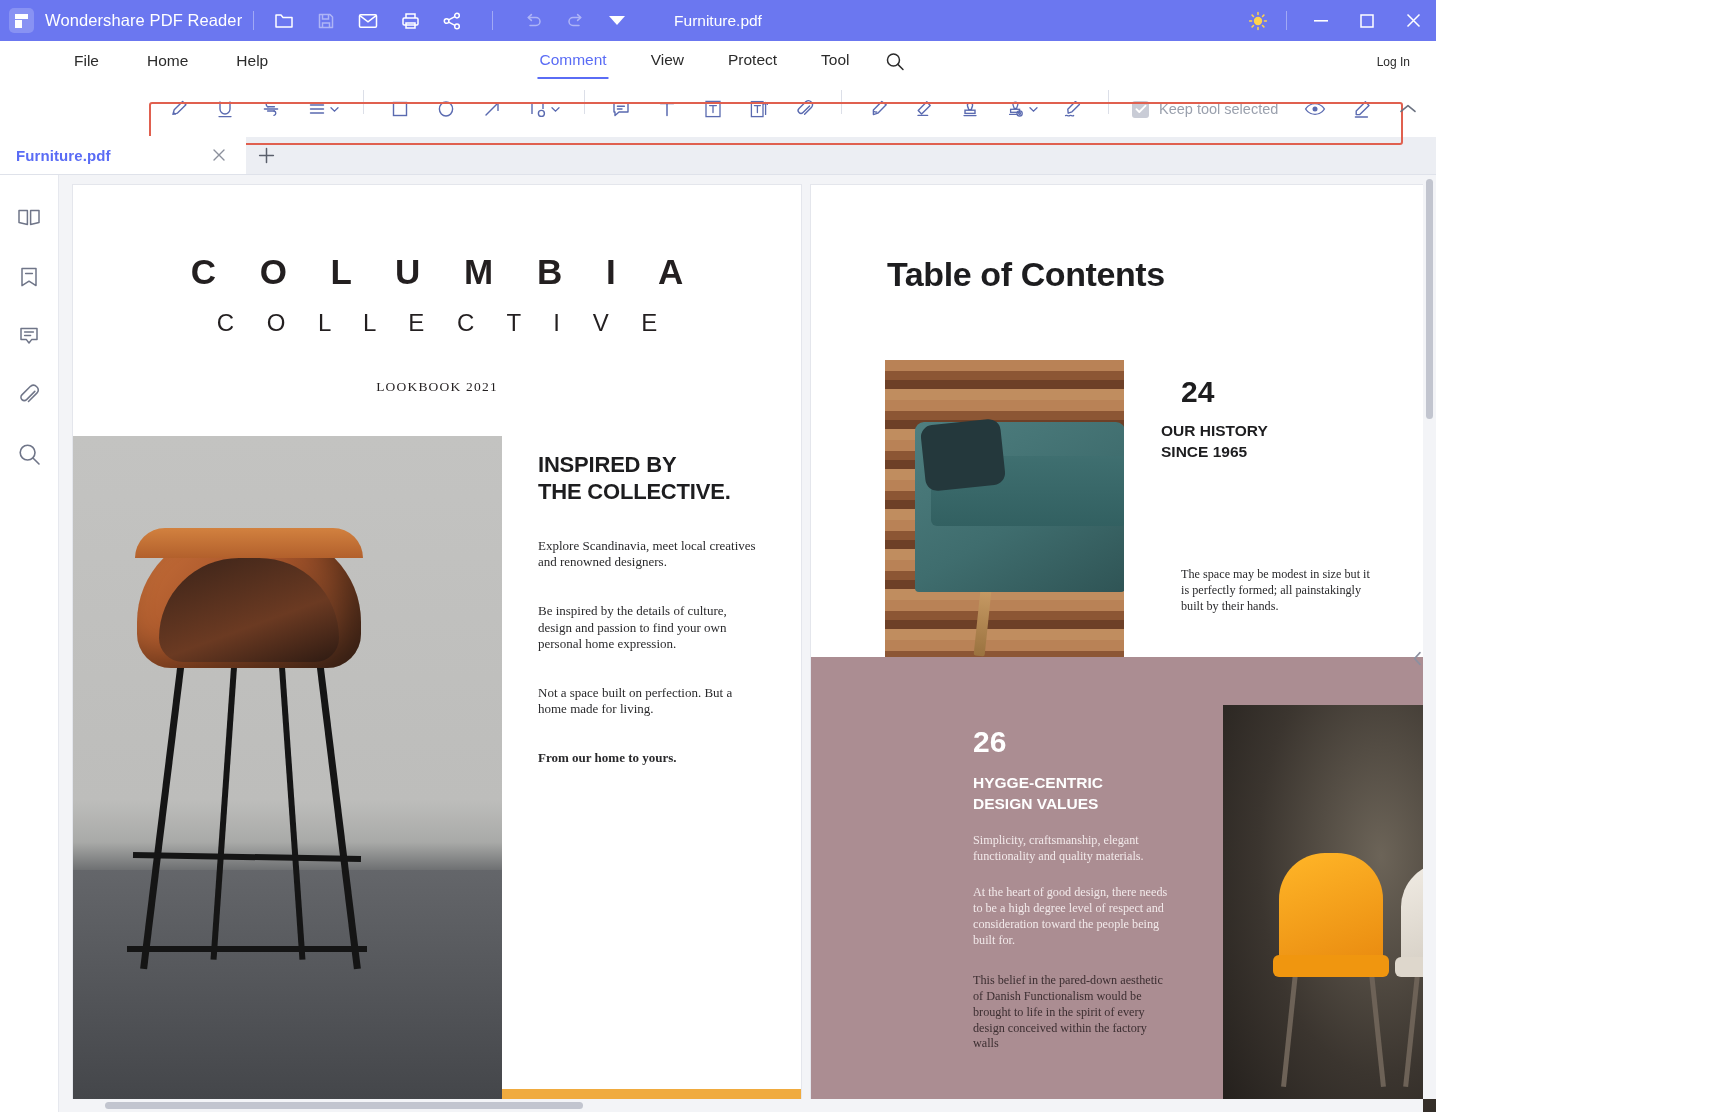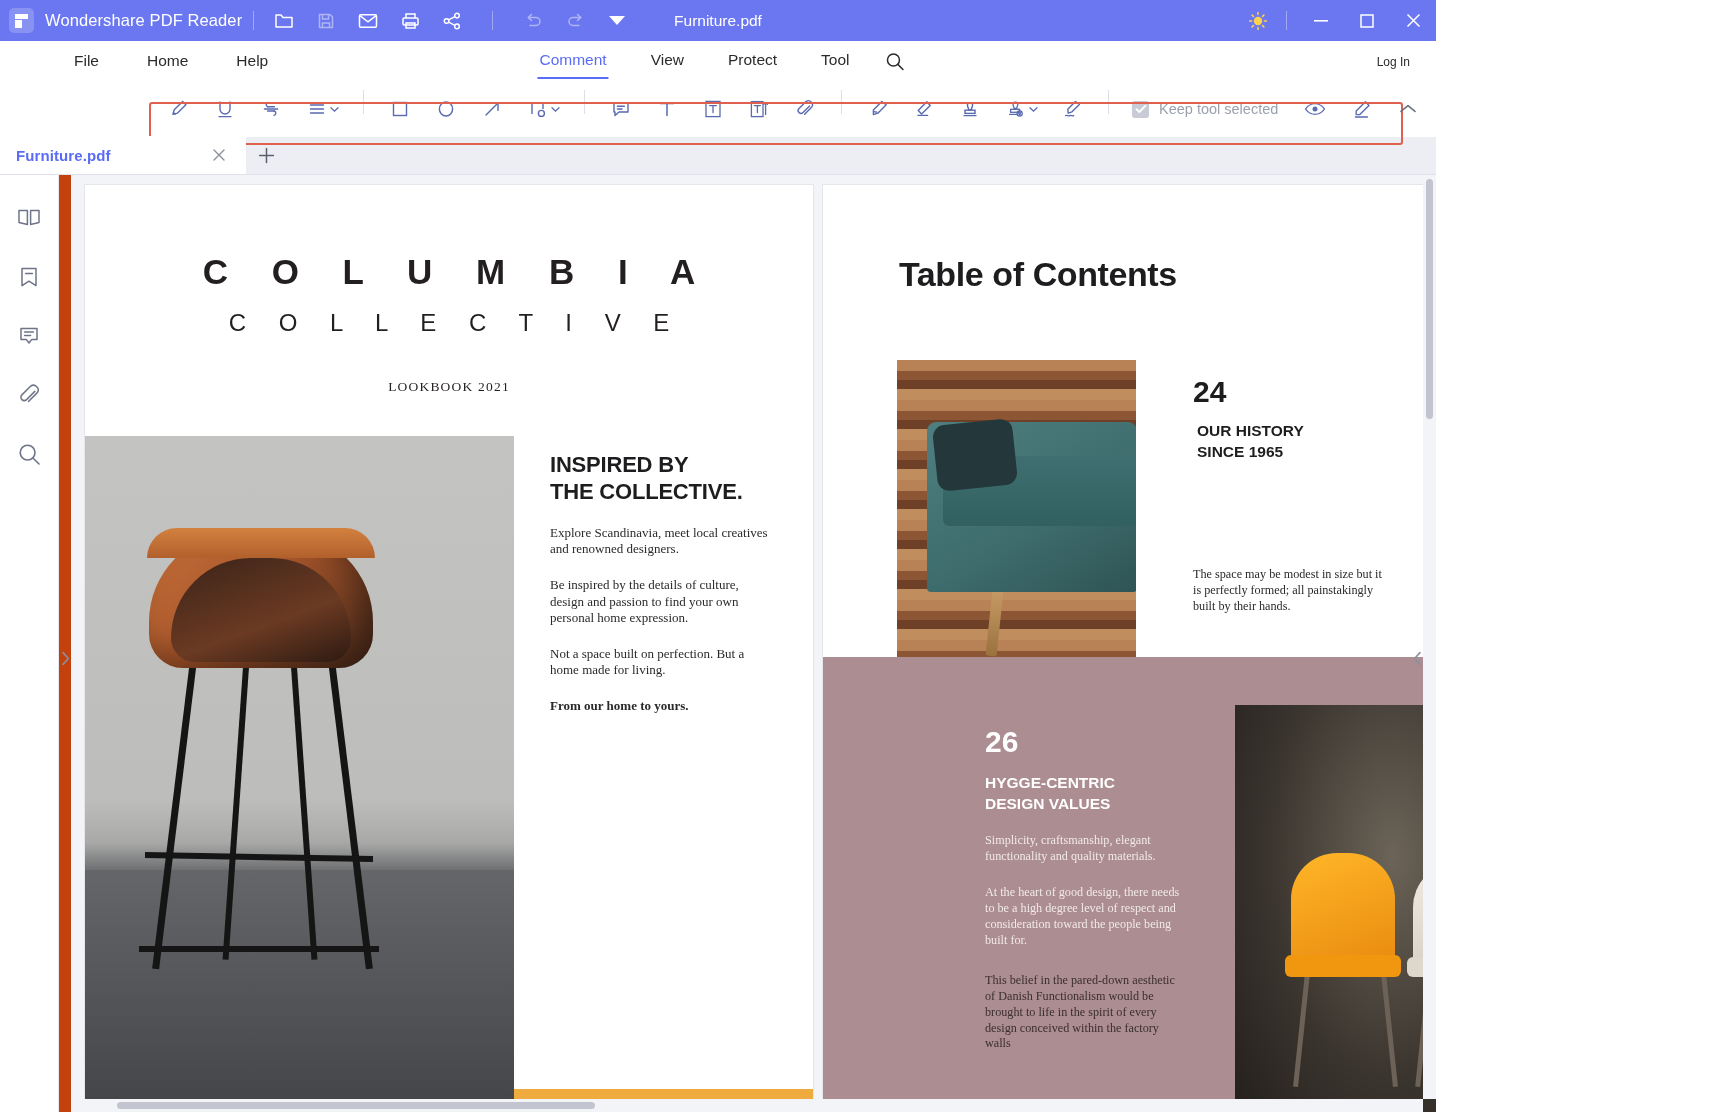--- a/index.html
+++ b/index.html
@@ -112,21 +112,21 @@
   .tab-close {
     margin-left: auto; width: 22px; height: 22px; display: flex; align-items: center;
     justify-content: center; color: #8b909c; cursor: pointer;
   }
   .tab-add {
     width: 40px; height: 38px; display: flex; align-items: center; justify-content: center;
     color: #6b7280; cursor: pointer;
   }
 
   
-  .body { flex: 1 1 auto; display: flex; position: relative; overflow: hidden; background: #c2410c; gap: 12px; }
+  .body { flex: 1 1 auto; display: flex; position: relative; overflow: hidden; background: #0c4a6e; }
 
   .leftrail {
     width: 59px; flex: 0 0 59px; background: #fff; border-right: 1px solid #e6e8ee;
     display: flex; flex-direction: column; align-items: center; padding-top: 25px; gap: 23px;
     position: relative;
   }
   .rail-ic {
     width: 36px; height: 36px; display: flex; align-items: center; justify-content: center;
     color: #6f7588; cursor: pointer; border-radius: 5px;
   }
@@ -192,21 +192,21 @@
   .leg.l4 { left: 216px; top: 224px; width: 6px; height: 300px; transform: rotate(-4deg); }
   .rung { position: absolute; background: #151515; height: 6px; }
   .rung.r1 { left: 60px; top: 418px; width: 228px; transform: rotate(1deg); }
   .rung.r2 { left: 54px; top: 510px; width: 240px; }
   .p1-body { position: absolute; left: 465px; top: 267px; width: 220px; }
   .p1-h {
     font-size: 22px; font-weight: bold; color: #1d1d1f; line-height: 1.22; letter-spacing: -.2px;
   }
   .p1-p {
     font-family: "Liberation Serif", serif; font-size: 13px; color: #2a2a2c;
-    line-height: 1.28; margin-top: 19px;
+    line-height: 1.28; margin-top: 32px;
   }
   .p1-p.bold { font-weight: bold; }
   .p1-yellow {
     position: absolute; left: 429px; top: 904px; width: 299px; height: 48px; background: #f0ab3f;
   }
 
   
   .p2-title {
     position: absolute; left: 76px; top: 70px; font-size: 34px; font-weight: bold; color: #1d1d1f;
     letter-spacing: -.4px;
@@ -234,21 +234,21 @@
     background: #24383c; border-radius: 12px; transform: rotate(-6deg);
   }
   .sofa-leg {
     position: absolute; left: 92px; top: 230px; width: 11px; height: 66px;
     background: linear-gradient(#c79a64, #9a723f); transform: rotate(6deg); border-radius: 2px;
   }
   .p2-24 {
     position: absolute; left: 370px; top: 190px; font-size: 30px; font-weight: bold; color: #1d1d1f;
   }
   .p2-h2 {
-    position: absolute; left: 374px; top: 236px; font-size: 15.5px; font-weight: bold;
+    position: absolute; left: 350px; top: 236px; font-size: 15.5px; font-weight: bold;
     color: #1d1d1f; line-height: 1.35;
   }
   .p2-p {
     position: absolute; left: 370px; top: 296px; width: 196px;
     font-family: "Liberation Serif", serif; font-size: 12.2px; color: #2a2a2c; line-height: 1.30;
   }
   .p2-p2 {
     position: absolute; left: 370px; top: 382px; width: 196px;
     font-family: "Liberation Serif", serif; font-size: 12.2px; color: #2a2a2c; line-height: 1.30;
   }

